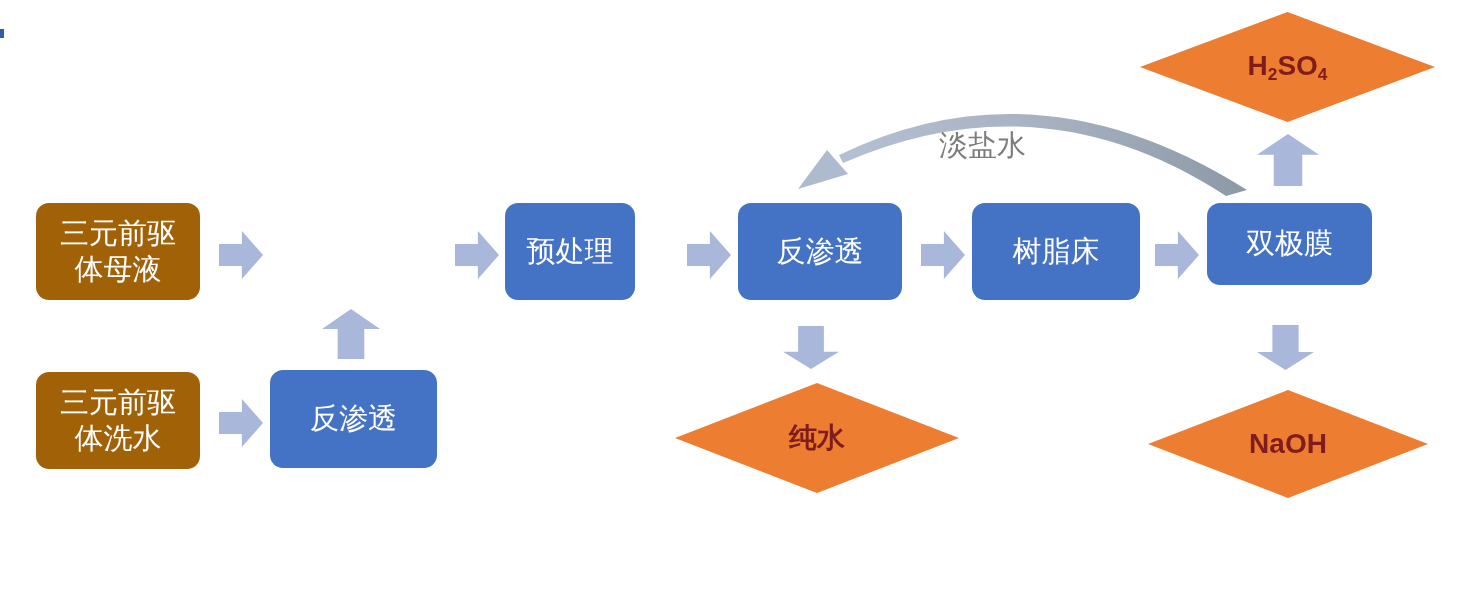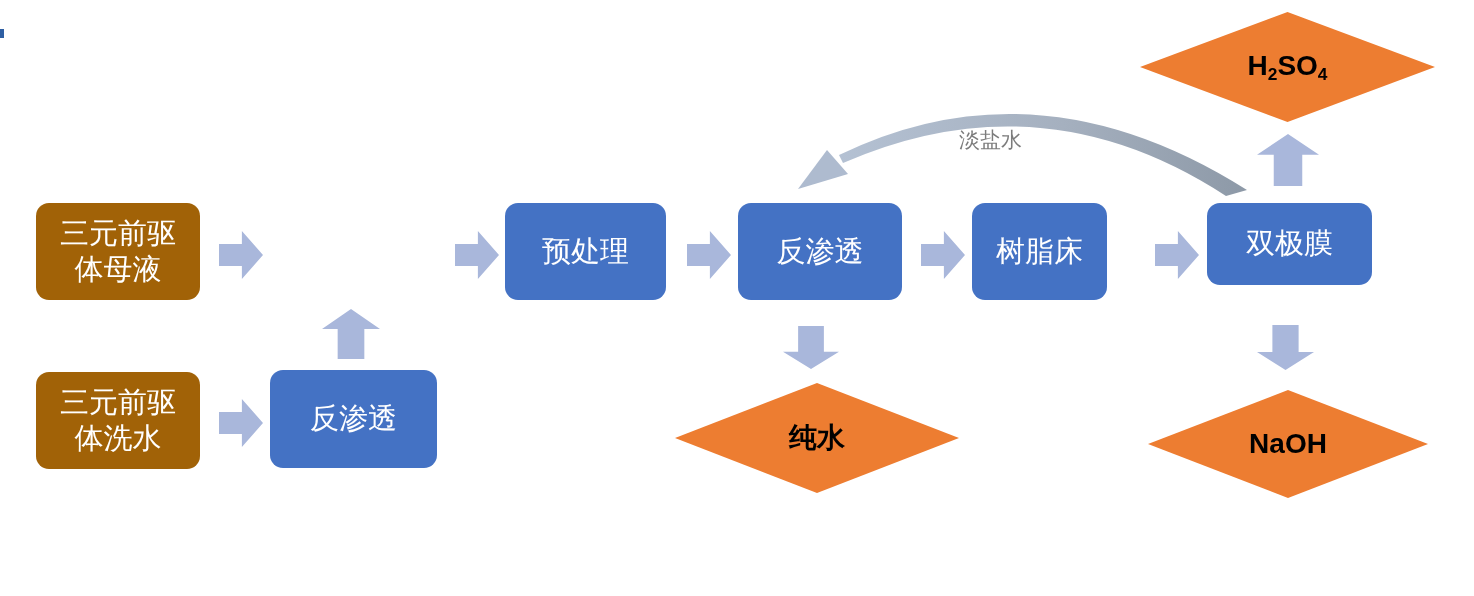--- a/index.html
+++ b/index.html
@@ -25,39 +25,39 @@
   
   .arrow{position:absolute;background:#A9B7DB;}
   .arrow-r{clip-path:polygon(0 27%,52% 27%,52% 0,100% 50%,52% 100%,52% 73%,0 73%);}
   .arrow-u{clip-path:polygon(50% 0,100% 40%,73% 40%,73% 100%,27% 100%,27% 40%,0 40%);}
   .arrow-d{clip-path:polygon(27% 0,73% 0,73% 60%,100% 60%,50% 100%,0 60%,27% 60%);}
   
   .diamond{
     position:absolute;
     background:#ED7D31;
     clip-path:polygon(50% 0,100% 50%,50% 100%,0 50%);
-    color:#000000;font-weight:bold;font-size:28px;
+    color:#7f1d1d;font-weight:bold;font-size:28px;
     display:flex;align-items:center;justify-content:center;
     text-align:center;
   }
   .sub{font-size:0.62em;vertical-align:-0.28em;font-weight:bold;}
   
   .brine-label{
-    position:absolute;left:959px;top:126px;
-    font-size:21px;color:#7c7c7c;
+    position:absolute;left:939px;top:126px;
+    font-size:29px;color:#7c7c7c;
   }
   .svg-layer{position:absolute;left:0;top:0;pointer-events:none;}
   .edge-speck{position:absolute;left:0px;top:29px;width:4px;height:9px;background:#2e5fa3;}
 
   
   #n-mother{left:36px;top:203px;width:164px;height:97px;}
   #n-deamin{left:269px;top:200px;width:168px;height:103px;}
-  #n-pretreat{left:505px;top:203px;width:161px;height:97px;}
+  #n-pretreat{left:505px;top:203px;width:130px;height:97px;}
   #n-ro{left:738px;top:203px;width:164px;height:97px;}
-  #n-resin{left:972px;top:203px;width:135px;height:97px;}
+  #n-resin{left:972px;top:203px;width:168px;height:97px;}
   #n-bipolar{left:1207px;top:203px;width:165px;height:82px;}
   #n-wash{left:36px;top:372px;width:164px;height:97px;}
   #n-ro-wash{left:270px;top:370px;width:167px;height:98px;}
 
   #ar1{left:219px;top:231px;width:44px;height:48px;}
   #ar2{left:455px;top:231px;width:44px;height:48px;}
   #ar3{left:687px;top:231px;width:44px;height:48px;}
   #ar4{left:921px;top:231px;width:44px;height:48px;}
   #ar5{left:1155px;top:231px;width:44px;height:48px;}
   #ar6{left:219px;top:399px;width:44px;height:48px;}

